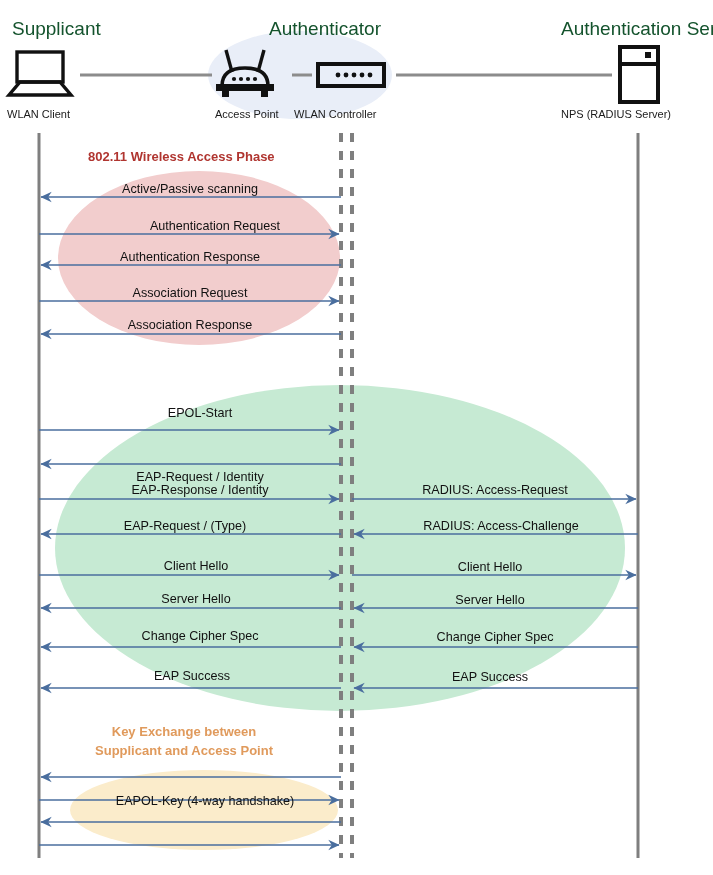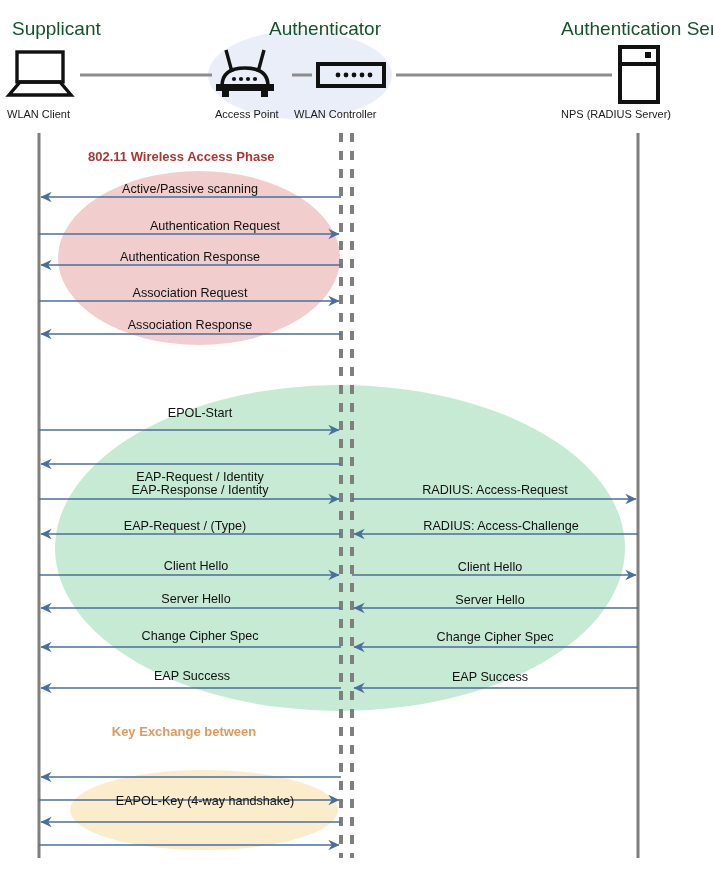--- a/index.html
+++ b/index.html
@@ -156,20 +156,21 @@
   <div class="role-sub" style="left:294px; top:108px;">WLAN Controller</div>
 
   <div class="role-title" style="left:561px; top:18px;">Authentication Server</div>
   <div class="role-sub" style="left:561px; top:108px;">NPS (RADIUS Server)</div>
 
   <div class="phase-label" style="left:88px; top:147px; color:#b03530;text-align:right;">802.11 Wireless Access Phase</div>
 
 
   <div class="phase-label" style="left:94px; top:722px; width:180px; color:#e09a5c;">
     <div>Key Exchange between</div>
+    <div>Supplicant and Access Point</div>
   </div>
 
   <div class="msg-label" style="left:190px; top:182px;">Active/Passive scanning</div>
   <div class="msg-label" style="left:190px; top:219px;margin-left:25px;">Authentication Request</div>
   <div class="msg-label" style="left:190px; top:250px;">Authentication Response</div>
   <div class="msg-label" style="left:190px; top:286px;">Association Request</div>
   <div class="msg-label" style="left:190px; top:318px;">Association Response</div>
 
   <div class="msg-label" style="left:200px; top:406px;">EPOL-Start</div>
   <div class="msg-label" style="left:200px; top:446px;margin-top:24px;">EAP-Request / Identity</div>

